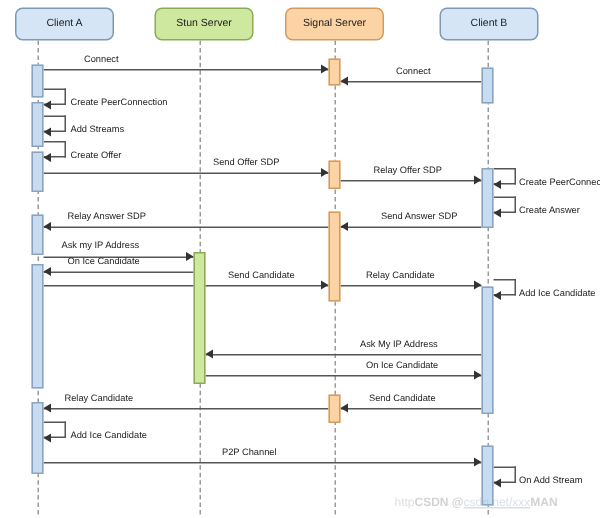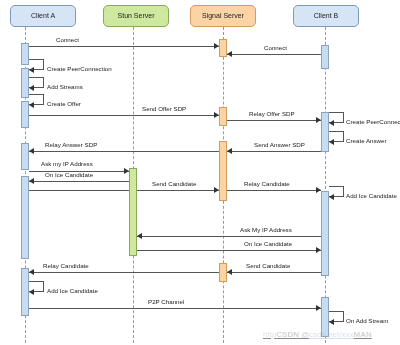--- a/index.html
+++ b/index.html
@@ -80,21 +80,20 @@
     border-left: none;
     background: transparent;
     z-index: 3;
   }
   .watermark {
     position: absolute;
     font-size: 8px;
     white-space: nowrap;
     z-index: 8;
     opacity: 0.45;
-    text-decoration: underline;
   }
   .wm-pre { color: #b9b9b9; }
   .wm-csdn { color: #9c9c9c; font-weight: bold; }
   .wm-link { color: #a9b9cf; text-decoration: underline; }
   .wm-post { color: #9c9c9c; font-weight: bold; }
 </style>
 </head>
 <body>
 
 <div id="diagram">

